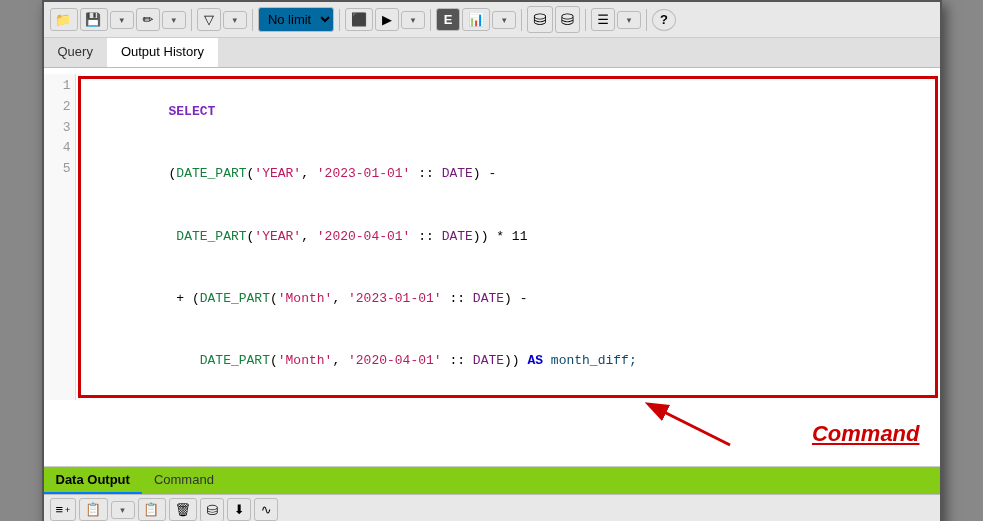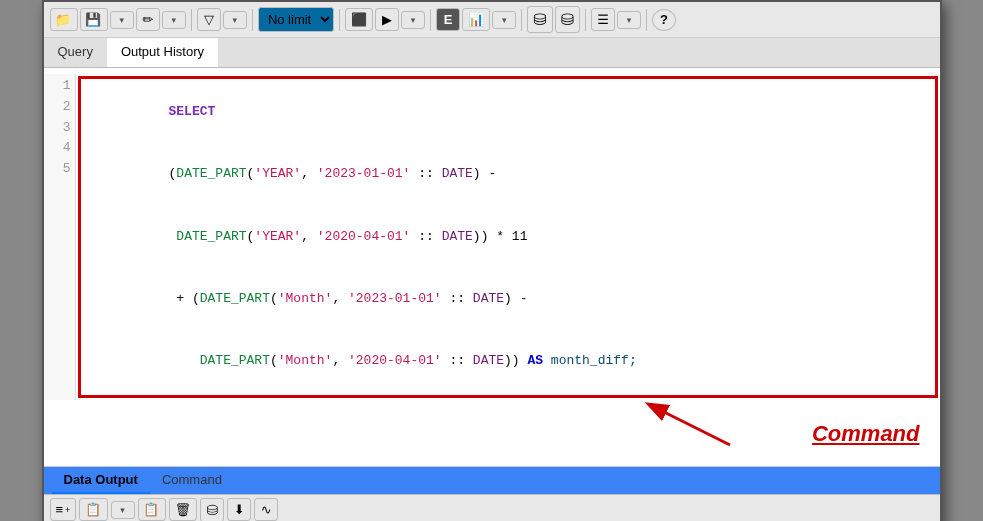--- a/index.html
+++ b/index.html
@@ -122,24 +122,24 @@
       font-size: 22px;
       font-weight: bold;
       font-style: italic;
       text-decoration: underline;
       position: absolute;
       right: 20px;
       top: -30px;
     }
     
     .output-tabs-bar {
-      background: #3b82f6;
+      background: #84cc16;
       border-bottom: 1px solid #bbb;
       display: flex;
-      padding-left: 8px;
+      padding-left: 0;
       margin-top: 0;
     }
     .output-tab {
       padding: 5px 12px;
       cursor: pointer;
       font-size: 13px;
       color: #333;
     }
     .output-tab.active {
       font-weight: bold;

